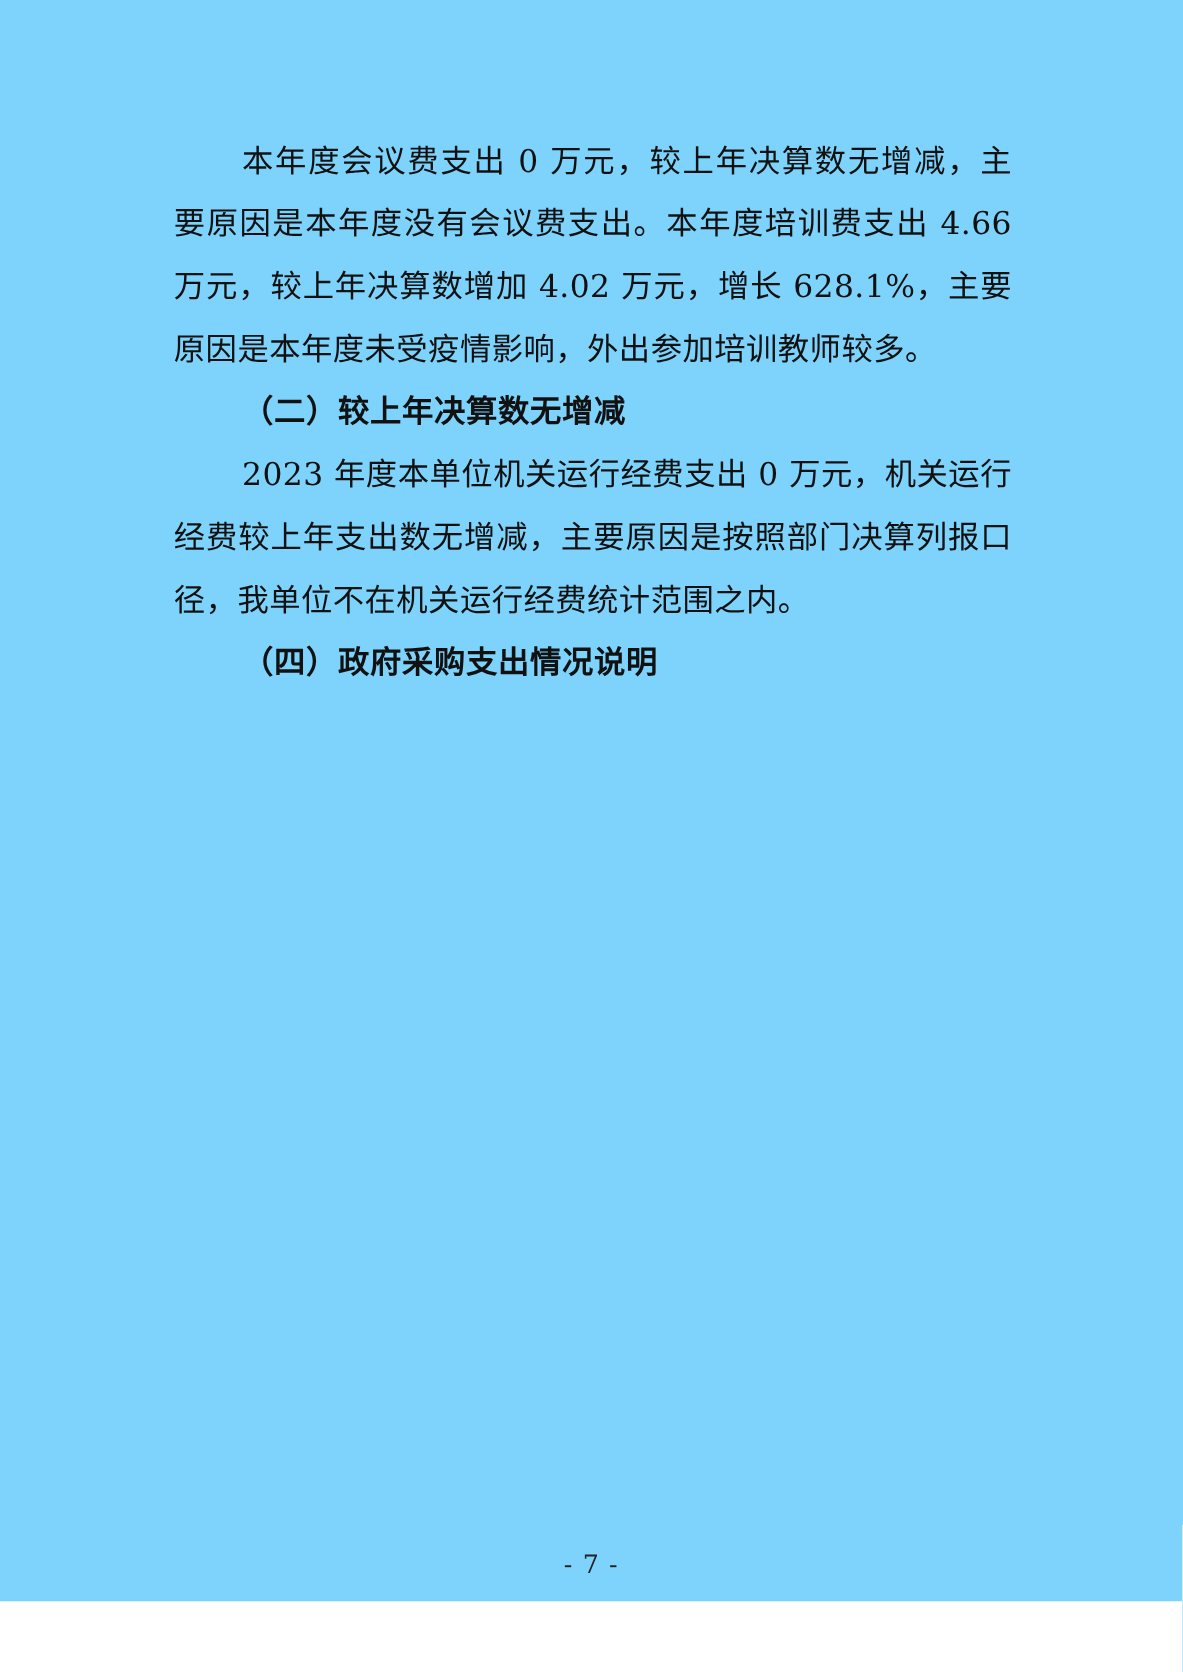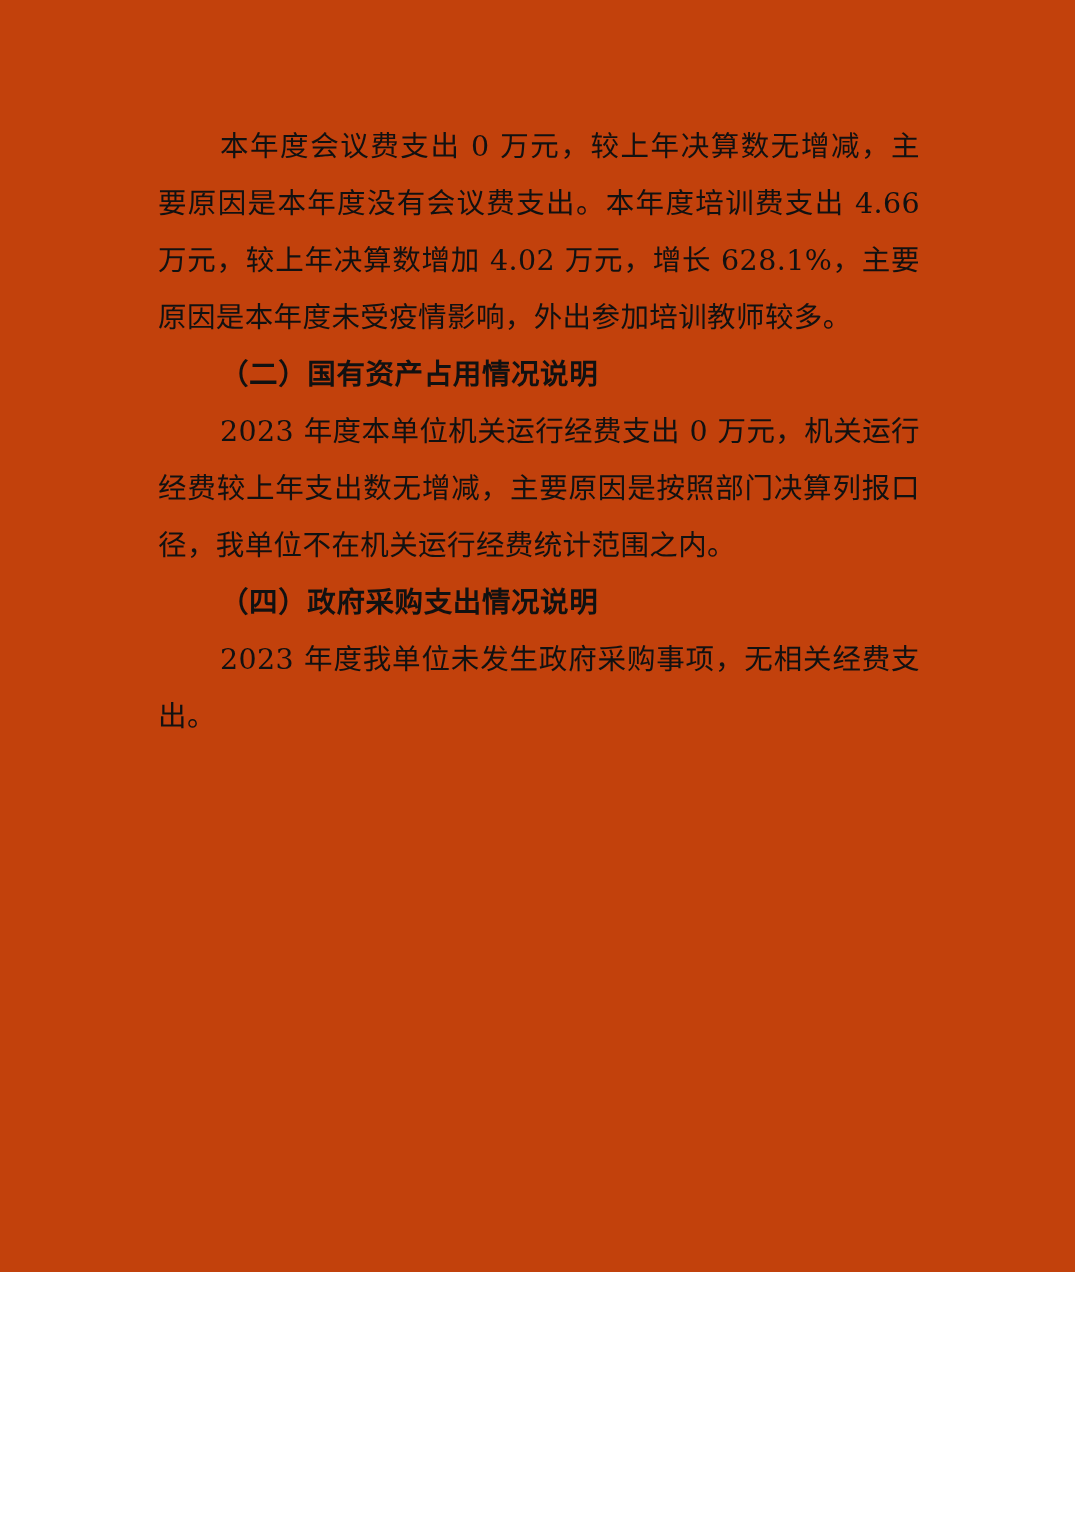--- a/index.html
+++ b/index.html
@@ -3,22 +3,22 @@
 <meta charset="utf-8">
 <style>
   html, body {
     margin: 0;
     padding: 0;
     background: #ffffff;
   }
   .page {
     position: relative;
     width: 1075px;
-    height: 1272px;
-    background: #c2410c;
+    height: 1456px;
+    background: #7dd3fc;
     margin: 0 auto;
     overflow: hidden;
     font-family: "DejaVu Serif", "Liberation Serif", serif;
     color: #111111;
   }
   .content {
     position: absolute;
     left: 158px;
     top: 118px;
     width: 762px;
@@ -68,29 +68,28 @@
   }
 </style>
 </head>
 <body>
 
 <div class="page">
   <div class="content">
 
     <p class="para indent">本年度会议费支出 0 万元，较上年决算数无增减，主要原因是本年度没有会议费支出。本年度培训费支出 4.66 万元，较上年决算数增加 4.02 万元，增长 628.1%，主要原因是本年度未受疫情影响，外出参加培训教师较多。</p>
 
-    <h3 class="heading-sub">（二）国有资产占用情况说明</h3>
+    <h3 class="heading-sub">（二）较上年决算数无增减</h3>
 
     <p class="para indent">2023 年度本单位机关运行经费支出 0 万元，机关运行经费较上年支出数无增减，主要原因是按照部门决算列报口径，我单位不在机关运行经费统计范围之内。</p>
 
 
 
     <h3 class="heading-sub">（四）政府采购支出情况说明</h3>
 
-    <p class="para indent">2023 年度我单位未发生政府采购事项，无相关经费支出。</p>
 
 
 
 
   </div>
 
   <div class="footer">- 7 -</div>
 </div>
 
 </body></html>

